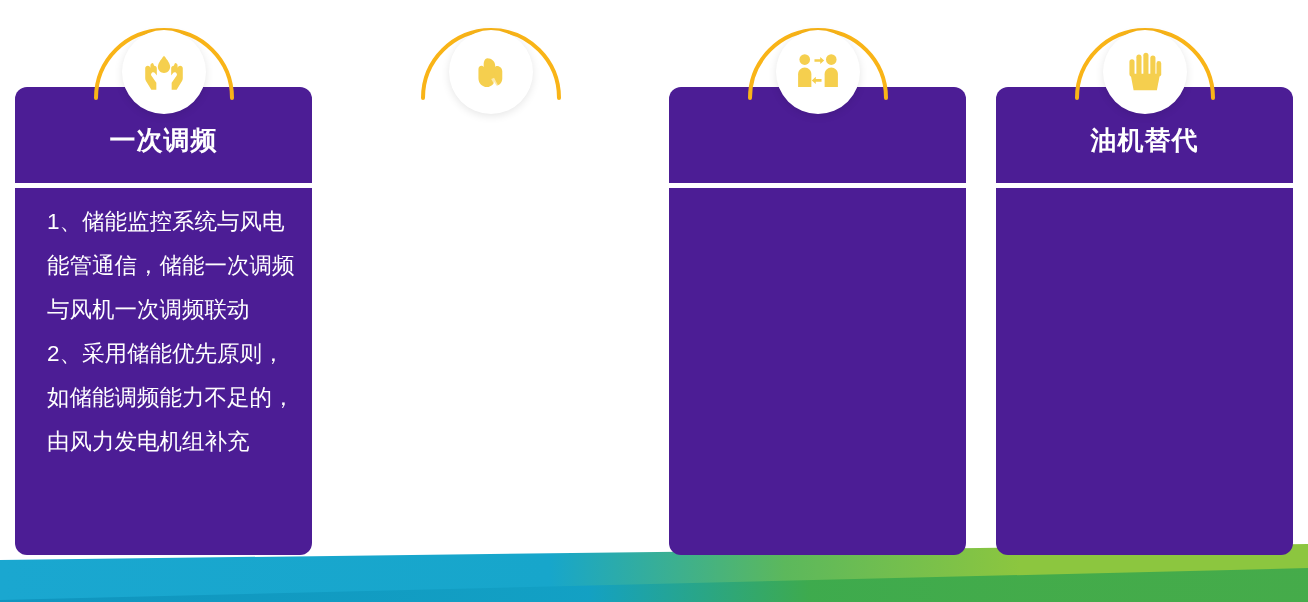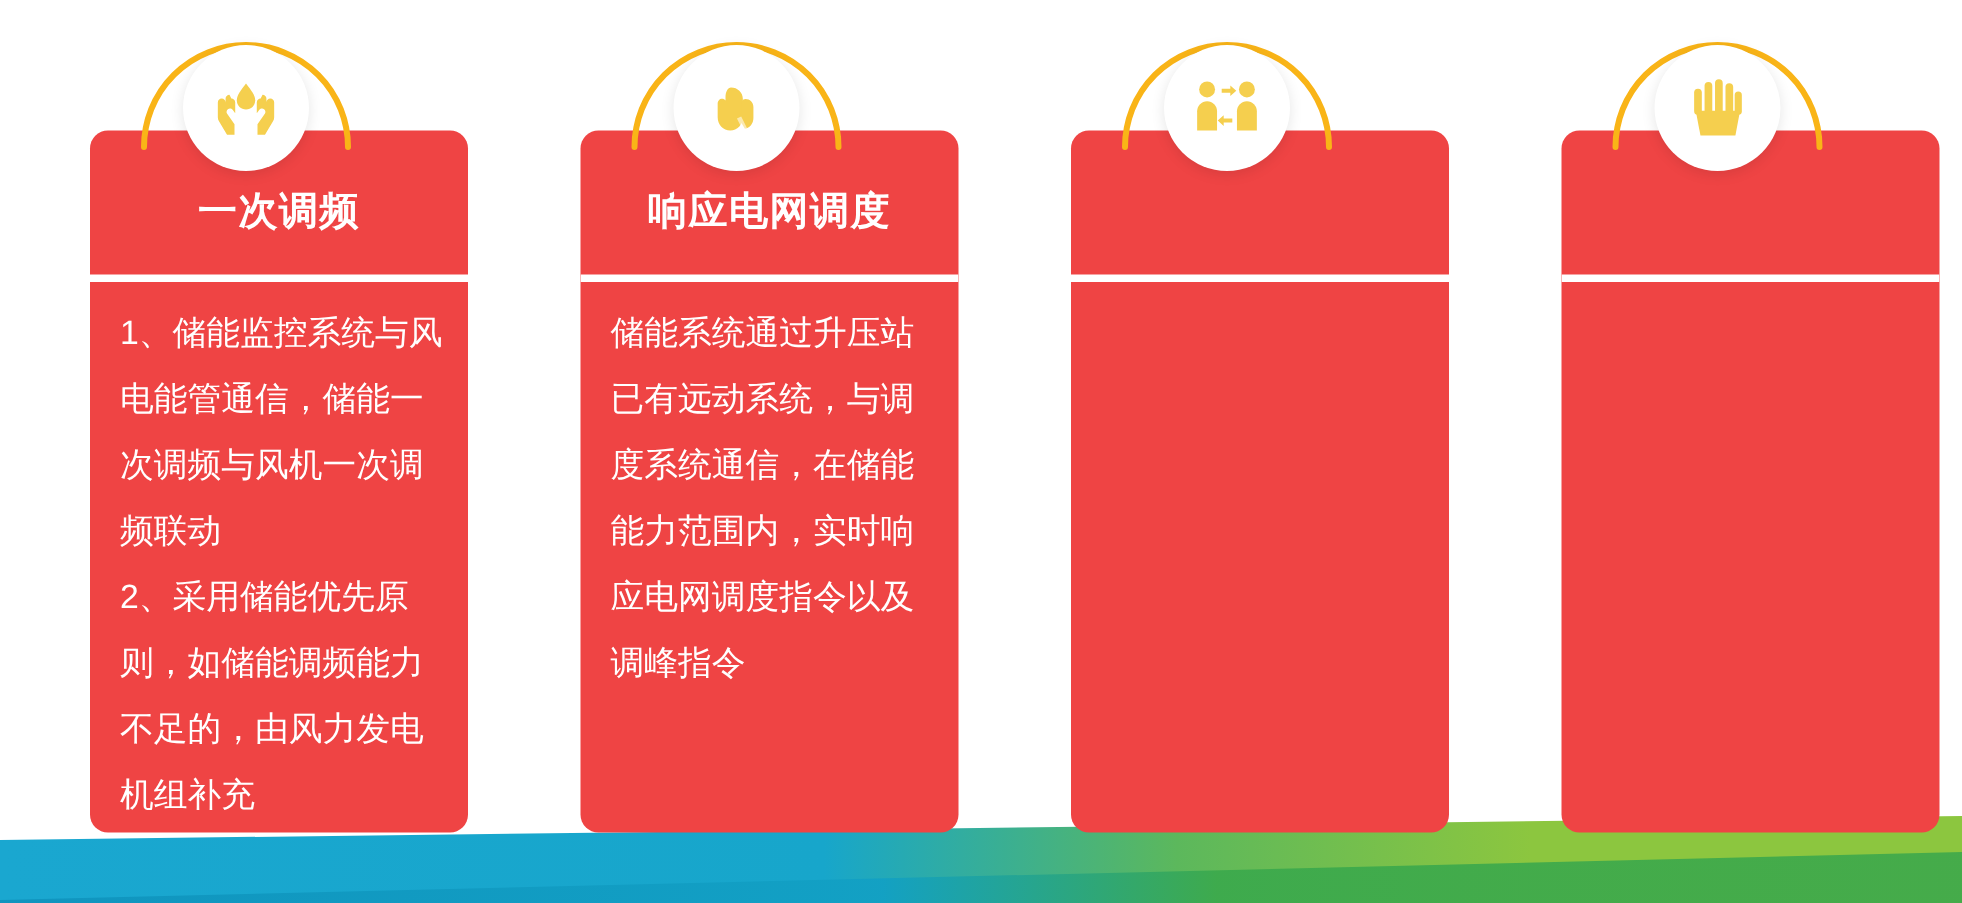--- a/index.html
+++ b/index.html
@@ -47,24 +47,23 @@
     height: 560px;
     flex: 0 0 327px;
   }
 
   .card {
     position: absolute;
     left: 15px;
     right: 15px;
     top: 87px;
     bottom: 5px;
-    background: #ef4444;
+    background: #4c1d95;
     border-radius: 12px;
     overflow: hidden;
-    margin-left: 45px;
   }
 
   .card-title {
     position: absolute;
     left: 0;
     right: 0;
     top: 37px;
     text-align: center;
     color: #ffffff;
     font-size: 26px;
@@ -81,21 +80,21 @@
     height: 5px;
     background: #ffffff;
   }
 
   .card-body {
     position: absolute;
     left: 0;
     right: 0;
     top: 101px;
     bottom: 0;
-    padding: 12px 14px 10px 20px;
+    padding: 12px 14px 10px 32px;
     color: #ffffff;
     font-size: 22.5px;
     line-height: 44px;
     letter-spacing: 0px;
     white-space: pre-line;
     text-align: left;
   }
 
   
   .badge {
@@ -181,25 +180,20 @@
               <path d="M24 7c3.6 4.6 6.4 8.3 6.4 11.6C30.4 22.4 27.5 25 24 25s-6.4-2.6-6.4-6.4C17.6 15.3 20.4 11.6 24 7z"></path>
               <path d="M13.8 16.4c1.5 0 2.7 1.2 2.7 2.7v7.5l-1.8-2.4c-.8-1-2.3-1.2-3.3-.4-1 .8-1.2 2.2-.5 3.2l5.1 7.3v7.3h-5.2l-5.6-9.3c-.5-.9-.8-1.9-.8-2.9V19.1c0-1.5 1.2-2.7 2.7-2.7s2.7 1.2 2.7 2.7v-2.7c0-1.5 1.2-2.7 2.7-2.7z" transform="translate(0,1)"></path>
               <path d="M34.2 16.4c-1.5 0-2.7 1.2-2.7 2.7v7.5l1.8-2.4c.8-1 2.3-1.2 3.3-.4 1 .8 1.2 2.2.5 3.2l-5.1 7.3v7.3h5.2l5.6-9.3c.5-.9.8-1.9.8-2.9V19.1c0-1.5-1.2-2.7-2.7-2.7s-2.7 1.2-2.7 2.7v-2.7c0-1.5-1.2-2.7-2.7-2.7z" transform="translate(0,1)"></path>
             </g>
           </svg>
         </div>
       </div>
     </div>
 
     <div class="card-slot">
-      <div class="card">
-        <div class="card-title">响应电网调度</div>
-        <div class="card-divider"></div>
-        <div class="card-body">储能系统通过升压站已有远动系统，与调度系统通信，在储能能力范围内，实时响应电网调度指令以及调峰指令</div>
-      </div>
       <div class="badge">
         <div class="arc">
           <svg width="160" height="90" viewBox="0 0 160 90" aria-hidden="true">
             <path d="M12,88 A68,68 0 0 1 148,88" fill="none" stroke="#f9b417" stroke-width="4" stroke-linecap="round"></path>
           </svg>
         </div>
         <div class="icon-circle">
           <svg width="44" height="44" viewBox="0 0 48 48" aria-hidden="true">
             <g fill="#f5cf4e">
               <path d="M20 9c4.8 0 8.6 3.6 8.6 8.2v13.6c0 5.4-4 9.6-9.1 9.6-5.2 0-9.2-4.2-9.2-9.6V21c0-2.2 1.4-3.7 3.2-3.7 1 0 1.9.5 2.5 1.3V16c0-4 1.8-7 4-7z"></path>
@@ -231,20 +225,21 @@
               <path d="M22 8.5h6.5V6l4.5 4-4.5 4v-2.5H22z"></path>
               <path d="M30 31h-6.5v-2.5L19 32.5l4.5 4V34H30z"></path>
             </g>
           </svg>
         </div>
       </div>
     </div>
 
     <div class="card-slot">
       <div class="card">
+        <div class="card-title">油机替代</div>
         <div class="card-divider"></div>
       </div>
       <div class="badge">
         <div class="arc">
           <svg width="160" height="90" viewBox="0 0 160 90" aria-hidden="true">
             <path d="M12,88 A68,68 0 0 1 148,88" fill="none" stroke="#f9b417" stroke-width="4" stroke-linecap="round"></path>
           </svg>
         </div>
         <div class="icon-circle">
           <svg width="42" height="44" viewBox="0 0 44 48" aria-hidden="true">

